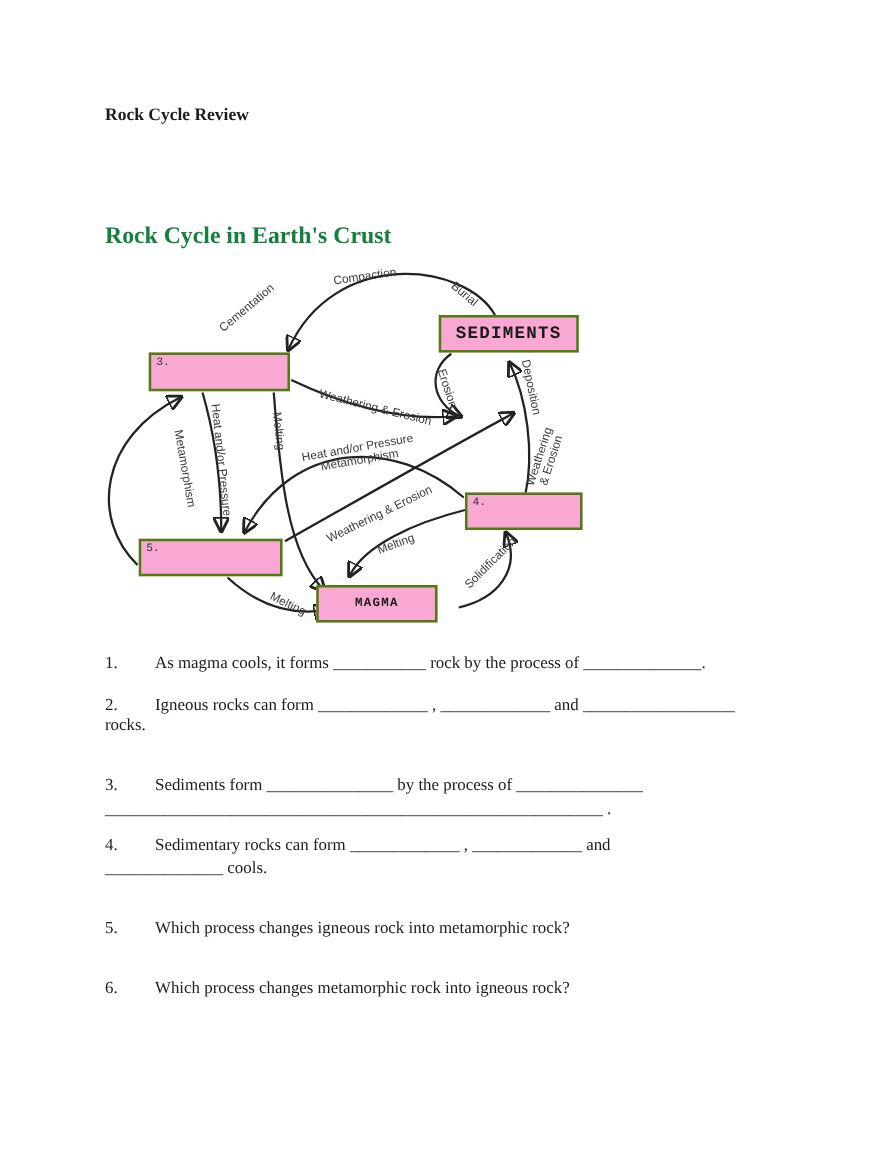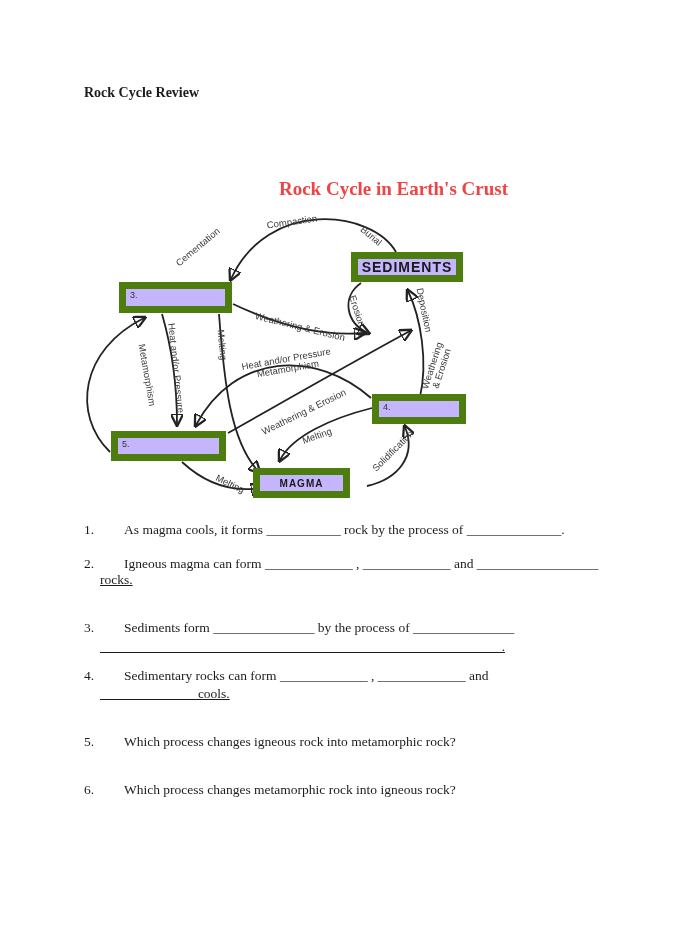--- a/index.html
+++ b/index.html
@@ -6,26 +6,26 @@
   .page{
     position:relative;width:700px;height:815px;background:#ffffff;overflow:hidden;
     font-family:"Liberation Serif", serif;color:#1c1c1c;
   }
   
   .hdr-title{position:absolute;left:84px;top:85px;font-size:14px;font-weight:bold;white-space:nowrap;}
   .hdr-nameline{position:absolute;left:236px;top:85px;font-size:13.5px;white-space:nowrap;}
   .hdr-nameline .gap{display:inline-block;width:4px;}
   .instruction{position:absolute;left:84px;top:130px;font-size:13.5px;}
   
-  .dg-title{position:absolute;left:84px;top:178px;width:424px;text-align:right;
-    font-size:19px;font-weight:bold;color:#ef4444;}
+  .dg-title{position:absolute;left:84px;top:178px;width:424px;text-align:left;
+    font-size:19px;font-weight:bold;color:#15803d;}
   svg.arrows{position:absolute;left:0;top:0;width:700px;height:933px;z-index:1;pointer-events:none;}
   svg.arrows path{fill:none;stroke:#222;stroke-width:1.8;}
-  .dbox{position:absolute;z-index:2;background:#c4b5fd;border:7px solid #4d7c0f;box-sizing:border-box;
-    font-family:Liberation Sans, sans-serif;}
+  .dbox{position:absolute;z-index:2;background:#f9a8d4;border:2px solid #4d7c0f;box-sizing:border-box;
+    font-family:Liberation Mono, monospace;}
   .dbox .boxnum{position:absolute;left:4px;top:1px;font-size:9px;color:#333;}
   .dbox.named{display:flex;align-items:center;justify-content:center;
     font-weight:bold;letter-spacing:1px;color:#1a1a1a;}
   .box-sediments{left:351px;top:252px;width:112px;height:30px;font-size:14px;}
   .box-magma{left:253px;top:468px;width:97px;height:30px;font-size:10px;}
   .box-3{left:119px;top:282px;width:113px;height:31px;}
   .box-4{left:372px;top:394px;width:94px;height:30px;}
   .box-5{left:111px;top:431px;width:115px;height:30px;}
   .dlbl{position:absolute;z-index:3;font-family:"Liberation Sans", sans-serif;font-size:9.5px;
     color:#3a3a3a;white-space:nowrap;transform-origin:center;line-height:1.05;text-align:center;}
@@ -41,21 +41,21 @@
   .l-hp-left{left:176px;top:368px;transform:translate(-50%,-50%) rotate(84deg);}
   .l-we2{left:304px;top:412px;transform:translate(-50%,-50%) rotate(-26deg);}
   .l-we-right{left:437px;top:367px;transform:translate(-50%,-50%) rotate(-72deg);}
   .l-melting4{left:317px;top:436px;transform:translate(-50%,-50%) rotate(-20deg);}
   .l-solid{left:393px;top:451px;transform:translate(-50%,-50%) rotate(-45deg);}
   .l-melting5{left:230px;top:484px;transform:translate(-50%,-50%) rotate(26deg);}
   
   .q{position:absolute;font-size:13.5px;white-space:nowrap;}
   .q .qnum{position:absolute;left:84px;top:0;}
   .q .qtext{position:absolute;left:124px;top:0;text-align:center;}
-  .qline2{position:absolute;left:100px;font-size:13.5px;white-space:nowrap;text-decoration:underline;}
+  .qline2{position:absolute;left:84px;font-size:13.5px;white-space:nowrap;}
   .q1{top:522px;} .q2{top:556px;} .q2b{top:572px;}
   .q3{top:620px;} .q3b{top:639px;}
   .q4{top:668px;} .q4b{top:686px;}
   .q5{top:734px;} .q6{top:782px;}
 </style>
 </head>
 <body>
 
 <div class="page">
 
@@ -116,21 +116,21 @@
   <div class="dlbl l-melting4">Melting</div>
   <div class="dlbl l-solid">Solidification</div>
   <div class="dlbl l-melting5">Melting</div>
 
   <div class="q q1">
     <span class="qnum">1.</span>
     <span class="qtext">As magma cools, it forms ___________ rock by the process of ______________.</span>
   </div>
   <div class="q q2">
     <span class="qnum">2.</span>
-    <span class="qtext">Igneous magma can form _____________ , _____________ and __________________</span>
+    <span class="qtext">Igneous rocks can form _____________ , _____________ and __________________</span>
   </div>
   <div class="qline2 q2b">rocks.</div>
   <div class="q q3">
     <span class="qnum">3.</span>
     <span class="qtext">Sediments form _______________ by the process of _______________</span>
   </div>
   <div class="qline2 q3b">___________________________________________________________ .</div>
   <div class="q q4">
     <span class="qnum">4.</span>
     <span class="qtext">Sedimentary rocks can form _____________ , _____________ and</span>

